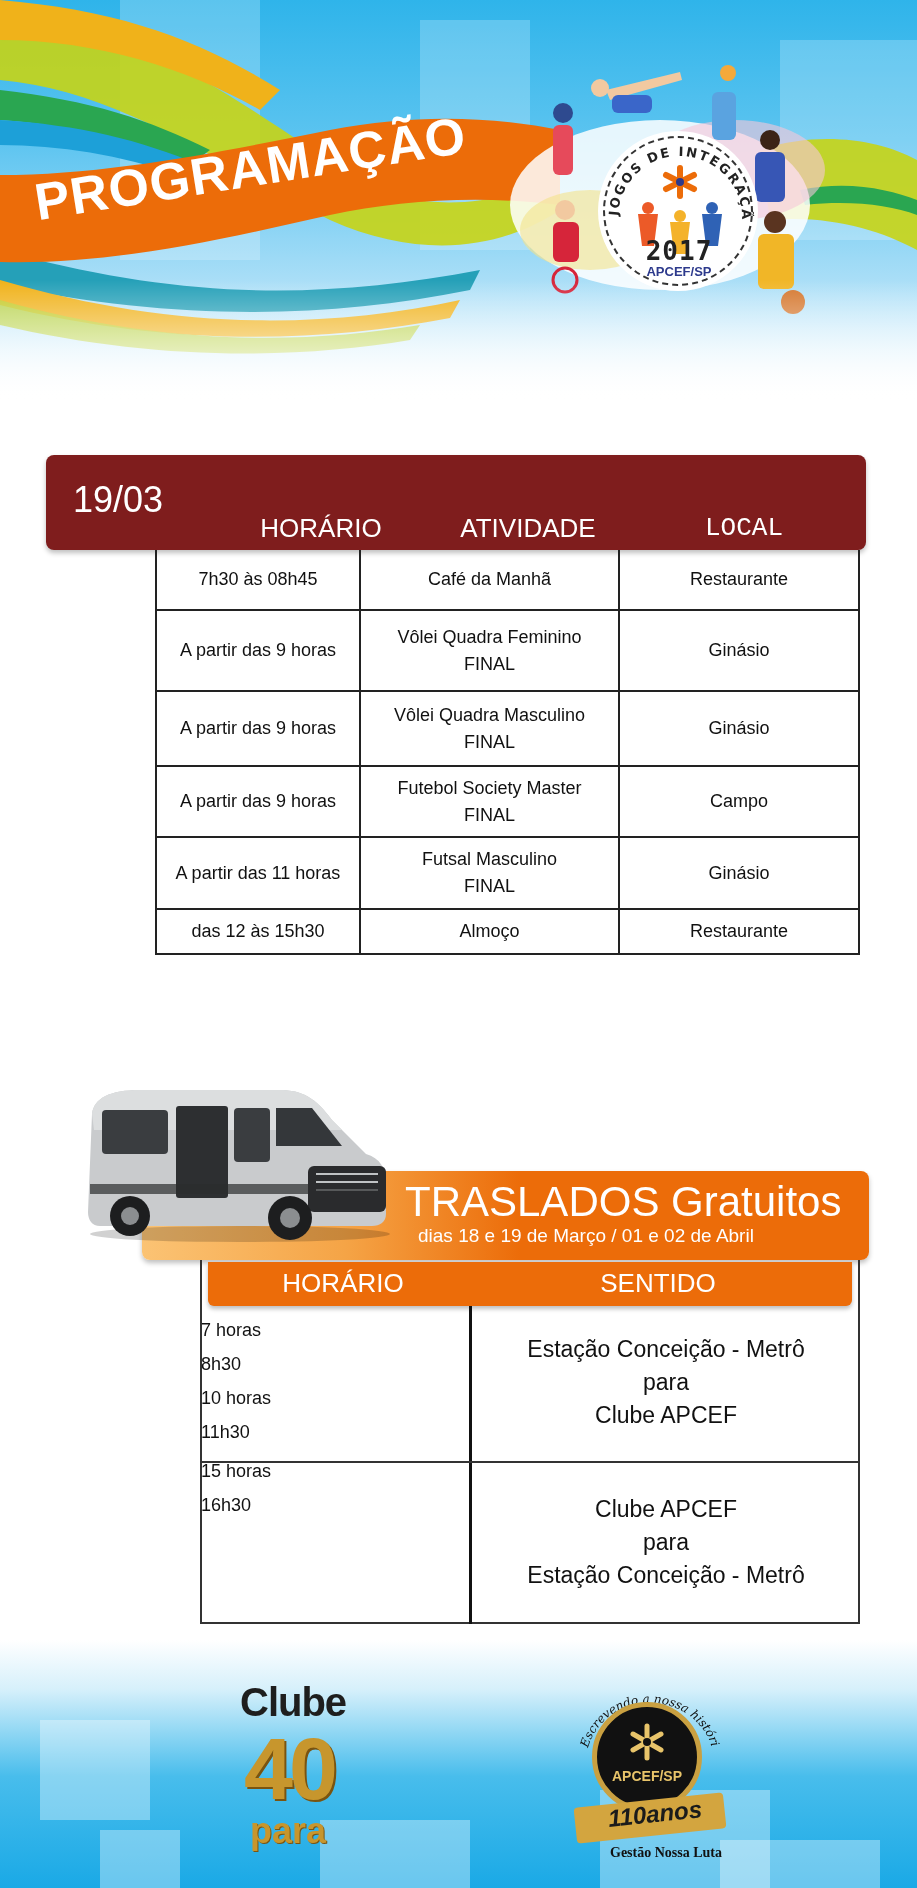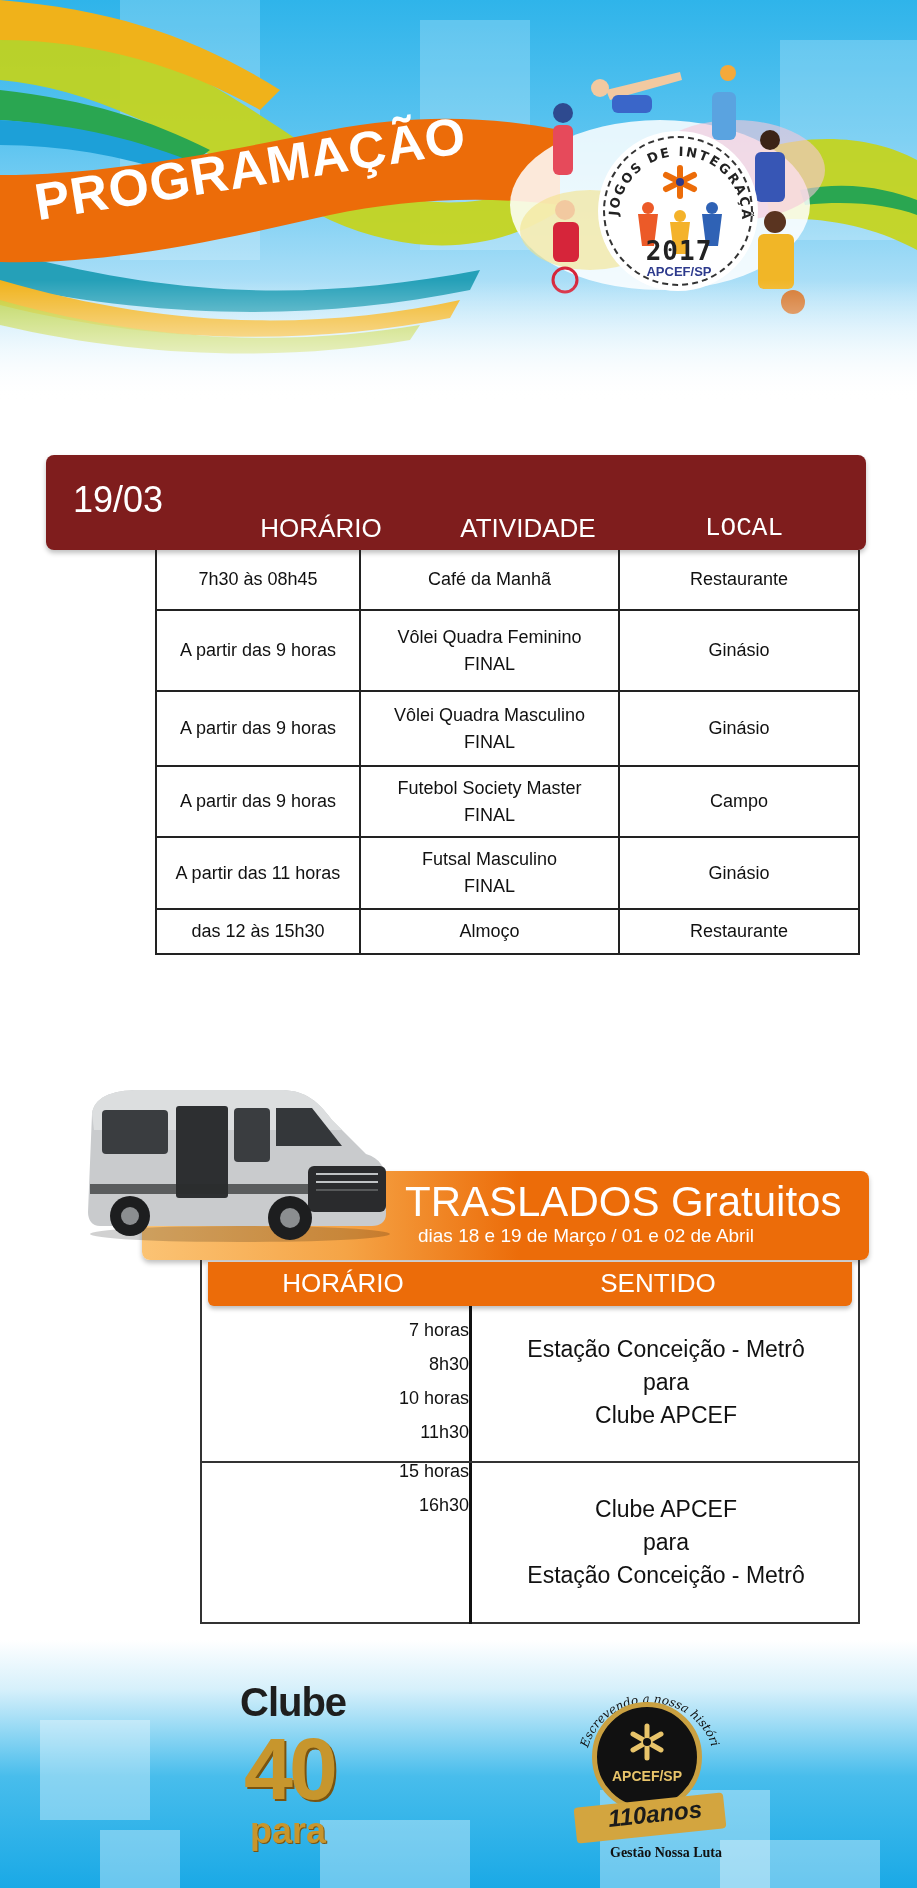--- a/index.html
+++ b/index.html
@@ -47,21 +47,21 @@
     box-shadow: 0 3px 5px rgba(0,0,0,0.25); }
   .tras-title { position: absolute; left: 405px; top: 1178px; font-size: 42px; color: #ffffff; white-space: nowrap; }
   .tras-sub { position: absolute; left: 410px; top: 1225px; font-size: 19px; color: #ffffff; white-space: nowrap; margin-left: 8px; }
   .tras-head { position: absolute; left: 208px; top: 1262px; width: 644px; height: 44px; background: #ec6c09;
     border-radius: 0 0 6px 6px; box-shadow: 0 3px 4px rgba(0,0,0,0.25); color: #fff; font-size: 26px; }
   .tras-head span { position: absolute; top: 6px; text-align: center; }
   .tras-lines { position: absolute; left: 200px; top: 1260px; width: 660px; height: 364px;
     border-left: 2px solid #333; border-right: 2px solid #333; border-bottom: 2px solid #333; }
   .tras-vdiv { position: absolute; left: 469px; top: 1306px; width: 3px; height: 318px; background: #111; }
   .tras-hdiv { position: absolute; left: 200px; top: 1461px; width: 660px; height: 2px; background: #333; }
-  .tras-times { position: absolute; width: 268px; text-align: right; font-size: 18px; line-height: 34px; }
+  .tras-times { position: absolute; width: 268px; text-align: left; font-size: 18px; line-height: 34px; }
   .tras-dir { position: absolute; width: 388px; text-align: center; font-size: 23px; line-height: 33px; }
 
   
   .footer { position: absolute; left: 0; top: 1640px; width: 917px; height: 248px; overflow: hidden;
     background: linear-gradient(180deg, #ffffff 0%, #d6f0fb 20%, #48bdec 55%, #1aa9e6 100%); }
   .footer .blk { position: absolute; background: rgba(255,255,255,0.35); }
   .clube-word { position: absolute; left: 240px; top: 40px; font-weight: bold; font-size: 40px; color: #1e1e1e; letter-spacing: -1px; }
   .clube-num { position: absolute; left: 244px; top: 78px; font-weight: bold; font-size: 88px; color: #c7962d;
     text-shadow: 2px 2px 0 #7a5410; letter-spacing: -4px; }
   .clube-anos { position: absolute; left: 250px; top: 170px; font-weight: bold; font-size: 36px; color: #c7962d;

